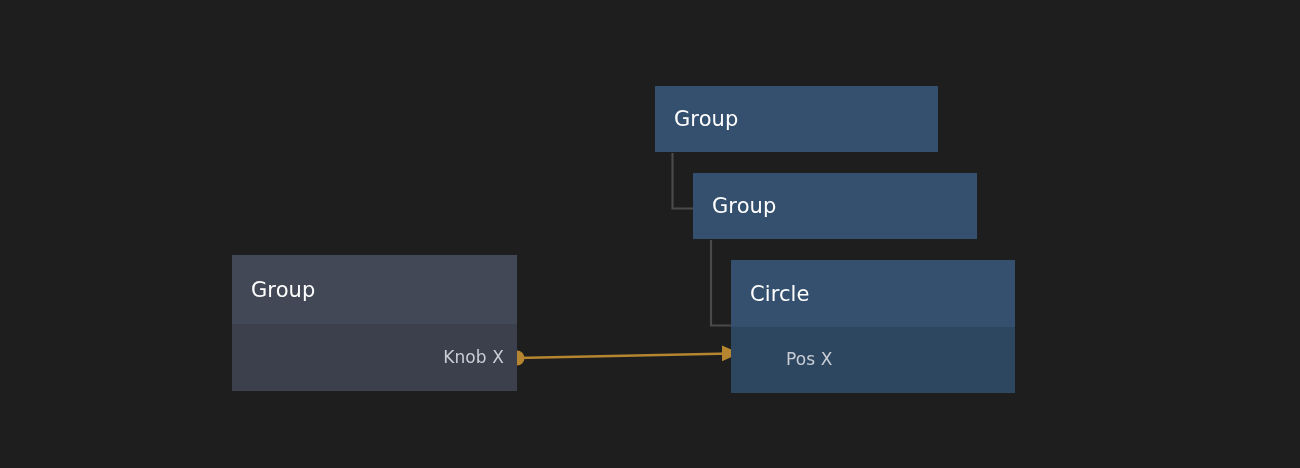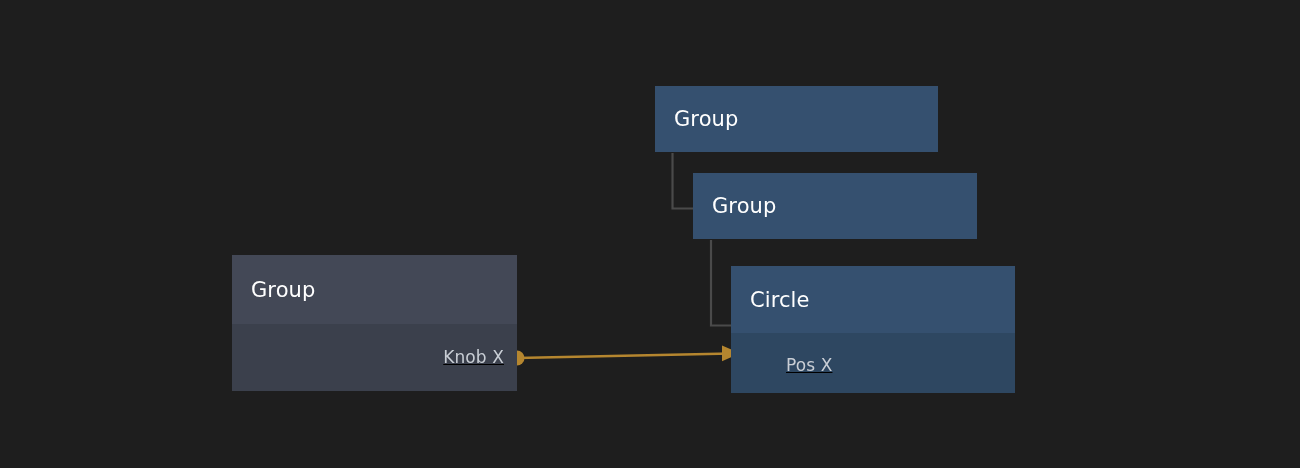--- a/index.html
+++ b/index.html
@@ -48,41 +48,40 @@
   .node-body {
     box-sizing: border-box;
     width: 100%;
     position: relative;
   }
   .port-row {
     position: absolute;
     display: flex;
     align-items: flex-start;
     white-space: nowrap;
-    text-decoration: underline;
   }
   .port-label {
     font-size: 17px;
     color: #c9ced5;
     letter-spacing: 0.1px;
   }
   
   .node-states { left: 232px; top: 255px; width: 285px; height: 136px; }
   .node-states .node-header { height: 69px; background: #434856; padding-left: 19px; }
   .node-states .node-body   { height: 67px; background: #3b404c; }
   .node-states .port-row    { right: 13px; top: 23px; }
   
   .node-group1 { left: 655px; top: 86px; width: 283px; height: 66px; }
   .node-group1 .node-header { height: 66px; background: #35506f; padding-left: 19px; }
   
   .node-group2 { left: 693px; top: 173px; width: 284px; height: 66px; }
   .node-group2 .node-header { height: 66px; background: #35506f; padding-left: 19px; }
   
   .node-circle { left: 731px; top: 260px; width: 284px; height: 133px; }
-  .node-circle .node-header { height: 67px; background: #35506f; padding-left: 19px; margin-top: 6px; }
+  .node-circle .node-header { height: 67px; background: #35506f; padding-left: 19px; }
   .node-circle .node-body   { height: 66px; background: #2e4761; }
   .node-circle .port-row    { left: 19px; top: 22px; margin-left: 36px; }
 </style>
 </head>
 <body>
 
 <div id="canvas">
 
   <svg class="edge-layer" viewBox="0 0 1300 468" width="1300" height="468">
 

